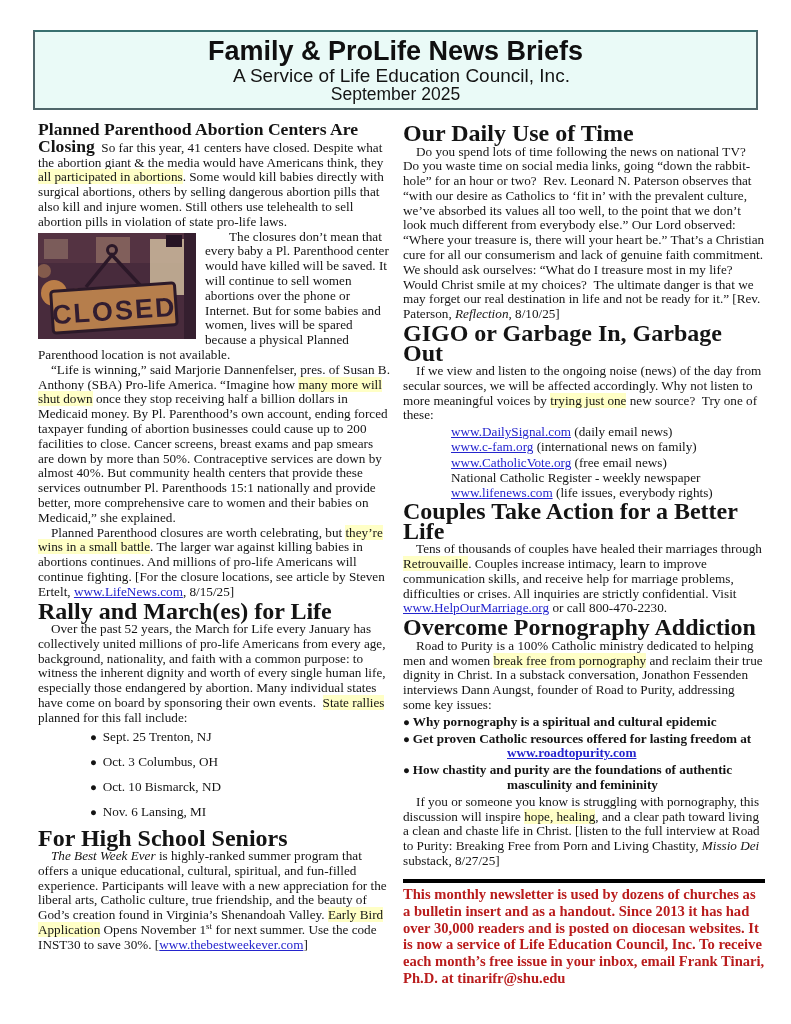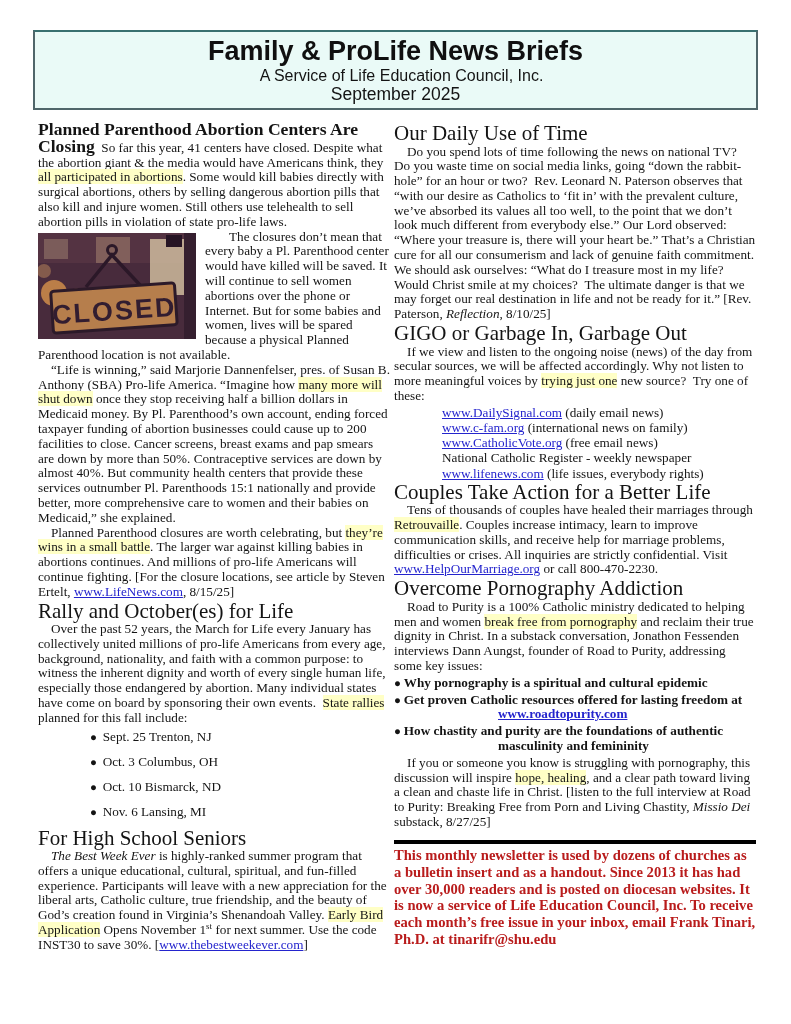--- a/index.html
+++ b/index.html
@@ -3,32 +3,32 @@
 <meta charset="utf-8">
 <style>
   html,body{margin:0;padding:0;background:#ffffff;}
   .page{width:791px;height:1024px;background:#fff;overflow:hidden;position:relative;
         font-family:"Liberation Serif",serif;color:#141414;}
   
   .masthead{margin:30px 33px 0 33px;border:2px solid #50666a;border-top-color:#397070;
             background:var(--header_bg,#eafaf7);text-align:center;
             font-family:"Liberation Sans",sans-serif;padding:5px 0 4px 0;}
   .title{font-size:27px;font-weight:bold;line-height:29px;color:#101010;}
-  .subtitle{font-size:16px;line-height:19px;padding-left:12px;}
+  .subtitle{font-size:19px;line-height:19px;padding-left:12px;}
   .issue-date{font-size:17.5px;line-height:19px;}
   
-  .cols{display:flex;gap:2px;padding:12px 26px 0 38px;}
+  .cols{display:flex;gap:11px;padding:12px 26px 0 38px;}
   .col{flex:none;}
   .col.left{width:354px;}
   .col.right{width:362px;}
   
   .body-p{margin:0;font-size:13.2px;line-height:14.8px;text-indent:13px;}
   .body-p.no-indent{text-indent:0;}
   .body-p.wrap-img{text-indent:24px;}
-  h2{font-size:21px;line-height:19.5px;margin:2px 0 1px 0;font-weight:normal;}
+  h2{font-size:24px;line-height:19.5px;margin:2px 0 1px 0;font-weight:bold;}
   .lead{font-weight:bold;font-size:17.6px;}
   .hl{background:var(--highlight,#ffffc6);}
   .link{color:var(--link,#2424cd);text-decoration:underline;cursor:pointer;}
   .it{font-style:italic;}
   sup{font-size:9px;line-height:0;}
   
   .closed-img{float:left;margin:3px 9px 2px 0;display:block;}
   
   .rally-list{list-style:none;margin:3px 0 2px 0;padding:0 0 0 52px;}
   .rally-list li{font-size:13.2px;line-height:15px;margin:0 0 9px 0;}
@@ -80,21 +80,21 @@
             <text x="76" y="87" text-anchor="middle" font-family="Liberation Sans, sans-serif" font-size="27" font-weight="bold" letter-spacing="2" fill="#321d30">CLOSED</text>
           </g>
           <rect width="158" height="106" fill="#3b2133" opacity="0.1"></rect>
         </svg>
         <span><span>The closures don’t mean that every baby a Pl. Parenthood center would have killed will be saved. It will continue to sell women abortions over the phone or Internet. But for some babies and women, lives will be spared because a physical Planned Parenthood location is not available.</span></span>
       </p>
 
       <p class="body-p"><span>“Life is winning,” said Marjorie Dannenfelser, pres. of Susan B. Anthony (SBA) Pro-life America. “Imagine how </span><span class="hl">many more will shut down</span><span> once they stop receiving half a billion dollars in Medicaid money. By Pl. Parenthood’s own account, ending forced taxpayer funding of abortion busi­nesses could cause up to 200 facilities to close. Cancer screens, breast exams and pap smears are down by more than 50%. Contraceptive services are down by almost 40%. But community health centers that provide these services outnumber Pl. Parenthoods 15:1 nationally and provide better, more comprehensive care to women and their babies on Medicaid,” she explained.</span></p>
       <p class="body-p"><span>Planned Parenthood closures are worth celebrating, but </span><span class="hl">they’re wins in a small battle</span><span>. The larger war against killing babies in abortions continues. And millions of pro-life Americans will continue fighting. [For the closure locations, see article by Steven Ertelt, </span><a href="#" class="link">www.LifeNews.com</a><span>, 8/15/25]</span></p>
 
-      <h2>Rally and October(es) for Life</h2>
+      <h2>Rally and March(es) for Life</h2>
       <p class="body-p"><span>Over the past 52 years, the March for Life every January has collectively united millions of pro-life Americans from every age, background, nationality, and faith with a common purpose: to witness the inherent dignity and worth of every single human life, especially those endangered by abortion. Many individual states have come on board by sponsoring their own events. </span><span class="hl">State rallies</span><span> planned for this fall include:</span></p>
       <ul class="rally-list">
         <li>Sept. 25 Trenton, NJ</li>
         <li>Oct. 3 Columbus, OH</li>
         <li>Oct. 10 Bismarck, ND</li>
         <li>Nov. 6 Lansing, MI</li>
       </ul>
 
       <h2>For High School Seniors</h2>
       <p class="body-p"><span class="it">The Best Week Ever</span><span> is highly-ranked summer program that offers a unique educational, cultural, spiritual, and fun-filled experience. Participants will leave with a new appreciation for the liberal arts, Catholic culture, true friend­ship, and the beauty of God’s creation found in Virginia’s Shenandoah Valley. </span><span class="hl">Early Bird Application</span><span> Opens November 1</span><sup>st</sup><span> for next summer. Use the code INST30 to save 30%. [</span><a href="#" class="link">www.thebestweekever.com</a><span>]</span></p>

